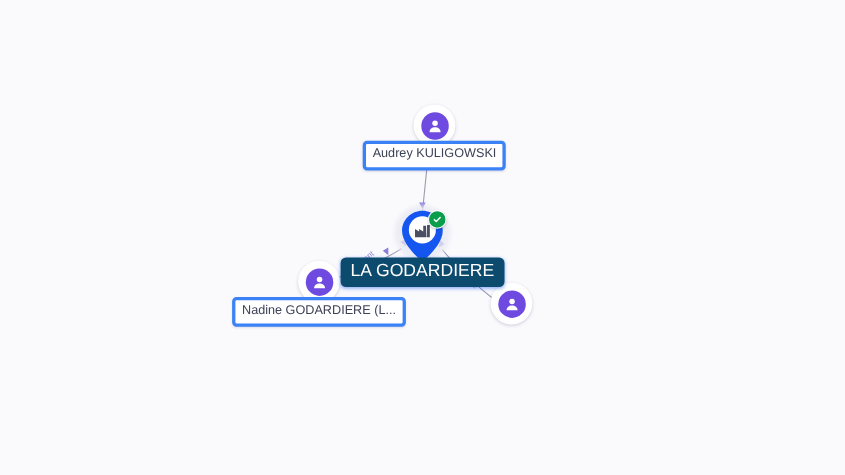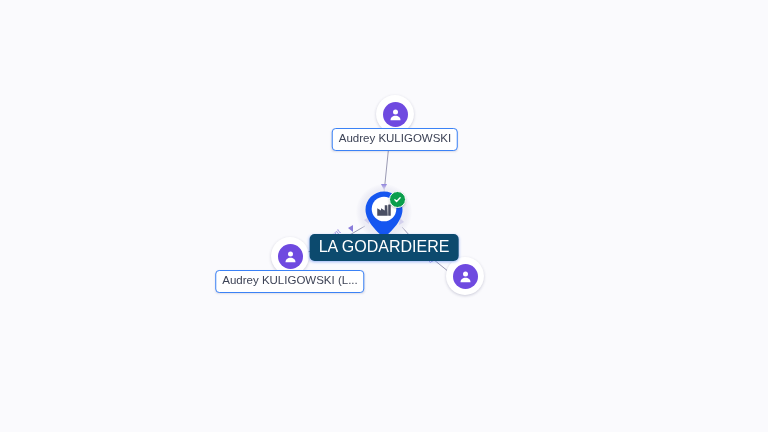--- a/index.html
+++ b/index.html
@@ -54,21 +54,21 @@
     display: flex;
     align-items: center;
     justify-content: center;
   }
   .avatar-disc svg { display: block; }
 
   .node-label {
     position: absolute;
     transform: translate(-50%, 0);
     background: #ffffff;
-    border: 1px solid #3b82f6;
+    border: 3px solid #3b82f6;
     border-radius: 4px;
     color: #3d4356;
     font-size: 11.5px;
     line-height: 1;
     padding: 4px 6px 5px 6px;
     white-space: nowrap;
     box-shadow: 0 1px 2px rgba(40,40,90,.13);
   }
 
   
@@ -180,21 +180,21 @@
   <div class="node" style="left:290px; top:256px;">
     <div class="avatar-ring">
       <div class="avatar-disc">
         <svg width="15" height="15" viewBox="0 0 24 24" fill="#ffffff">
           <circle cx="12" cy="8" r="4"></circle>
           <path d="M4 21c0-4.4 3.6-7 8-7s8 2.6 8 7z"></path>
         </svg>
       </div>
     </div>
   </div>
-  <div class="node-label" style="left:290px; top:270px;">Audrey KULIGOWSKI (L...</div>
+  <div class="node-label" style="left:290px; top:270px;">Nadine GODARDIERE (L...</div>
 
   <div class="node" style="left:465px; top:276px;">
     <div class="avatar-ring">
       <div class="avatar-disc">
         <svg width="15" height="15" viewBox="0 0 24 24" fill="#ffffff">
           <circle cx="12" cy="8" r="4"></circle>
           <path d="M4 21c0-4.4 3.6-7 8-7s8 2.6 8 7z"></path>
         </svg>
       </div>
     </div>

